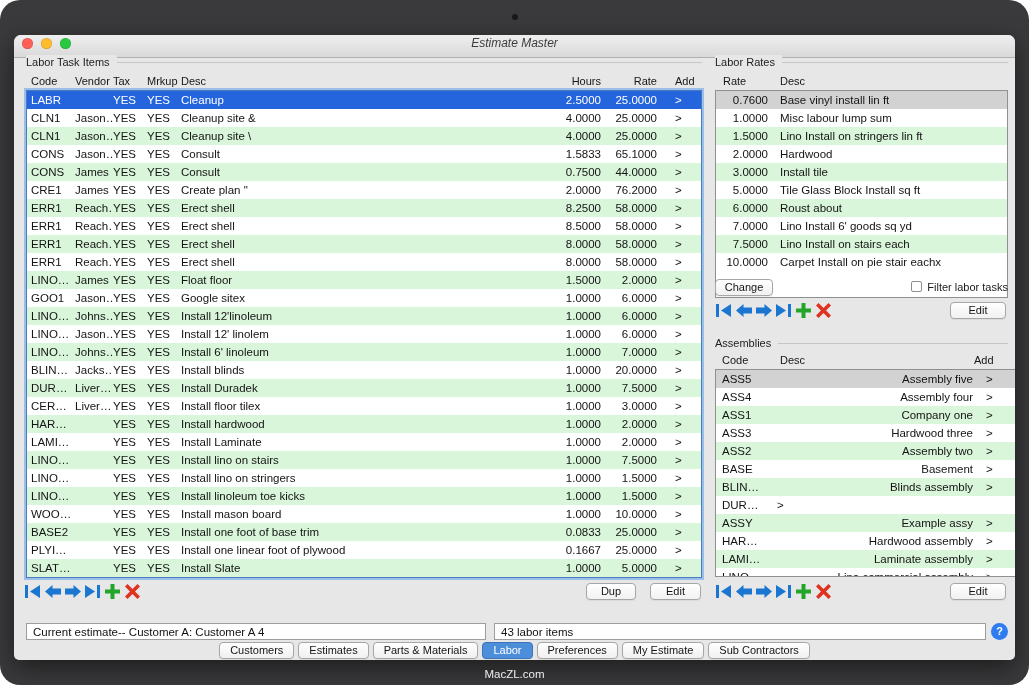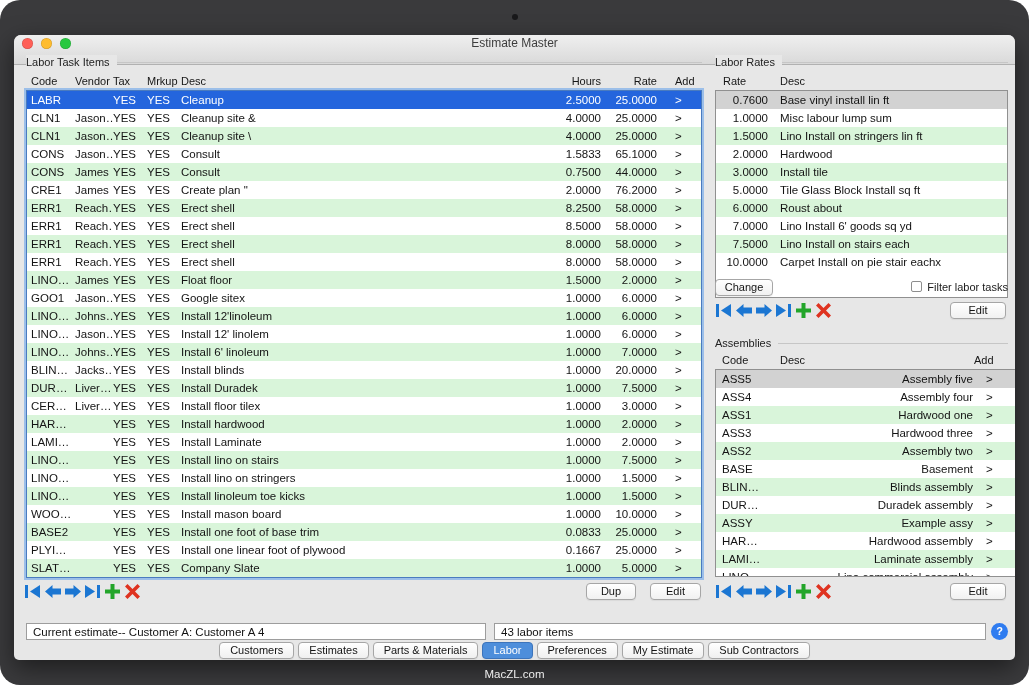--- a/index.html
+++ b/index.html
@@ -4,21 +4,21 @@
 <style>
   * { box-sizing: border-box; }
   body { margin:0; background:#fff; font-family:"Liberation Sans","DejaVu Sans",sans-serif; }
 
   .bezel { position:relative; width:1029px; height:685px; background:#3a3a3c; border-radius:20px; overflow:hidden; }
   .camera { position:absolute; top:14px; left:50%; width:6px; height:6px; margin-left:-3px; border-radius:50%; background:#19191b; }
   .brand { position:absolute; left:0; right:0; bottom:5px; text-align:center; font-size:11.5px; color:#ededed; }
 
   .window { position:absolute; left:14px; top:35px; width:1001px; height:625px; background:#e7e7e7;
             border-radius:7px 7px 5px 5px; box-shadow:0 8px 24px rgba(0,0,0,.5); overflow:hidden; }
-  .titlebar { position:relative; height:30px; background:linear-gradient(#efefef,#d9d9d9); border-bottom:1px solid #b1b1b1; }
+  .titlebar { position:relative; height:23px; background:linear-gradient(#efefef,#d9d9d9); border-bottom:1px solid #b1b1b1;font-style:italic; }
   .traffic { position:absolute; left:8px; top:3px; display:flex; gap:8px; }
   .tl { width:11px; height:11px; border-radius:50%; box-shadow:inset 0 0 0 0.5px rgba(0,0,0,.18); }
   .tl-red   { background:var(--traffic_red,#ff5f57); }
   .tl-yellow{ background:var(--traffic_yellow,#febc2e); }
   .tl-green { background:var(--traffic_green,#28c840); }
   .wtitle { text-align:center; line-height:17px; font-size:12px; color:#3d3d3d; }
   .content { position:absolute; left:0; top:18px; right:0; bottom:0; }
 
   .rule { position:absolute; height:1px; background:#c6c6c6; }
   .panel-label { position:absolute; font-size:11px; color:#222; background:#e7e7e7; padding-right:7px; line-height:14px; z-index:2; }
@@ -377,21 +377,21 @@
             <span class="c-desc">Install one linear foot of plywood</span>
             <span class="c-hours">0.1667</span>
             <span class="c-rate">25.0000</span>
             <span class="c-add">&gt;</span>
           </div>
           <div class="lt-row alt0">
             <span class="c-code">SLAT…</span>
             <span class="c-vendor"></span>
             <span class="c-tax">YES</span>
             <span class="c-mrkup">YES</span>
-            <span class="c-desc">Company Slate</span>
+            <span class="c-desc">Install Slate</span>
             <span class="c-hours">1.0000</span>
             <span class="c-rate">5.0000</span>
             <span class="c-add">&gt;</span>
           </div>
         </div>
 
       <div class="nav" style="left:10px;top:530px">
         <span class="nav-btn nav-blue">
             <svg width="15" height="13" viewBox="0 0 15 13" fill="currentColor">
               <rect x="0" y="0" width="3" height="13"></rect>
@@ -538,21 +538,21 @@
             <span class="a-desc">Assembly five</span>
             <span class="a-add">&gt;</span>
           </div>
           <div class="as-row alt1">
             <span class="a-code">ASS4</span>
             <span class="a-desc">Assembly four</span>
             <span class="a-add">&gt;</span>
           </div>
           <div class="as-row alt0">
             <span class="a-code">ASS1</span>
-            <span class="a-desc">Hardwood one</span>
+            <span class="a-desc">Company one</span>
             <span class="a-add">&gt;</span>
           </div>
           <div class="as-row alt1">
             <span class="a-code">ASS3</span>
             <span class="a-desc">Hardwood three</span>
             <span class="a-add">&gt;</span>
           </div>
           <div class="as-row alt0">
             <span class="a-code">ASS2</span>
             <span class="a-desc">Assembly two</span>
@@ -563,21 +563,20 @@
             <span class="a-desc">Basement</span>
             <span class="a-add">&gt;</span>
           </div>
           <div class="as-row alt0">
             <span class="a-code">BLIN…</span>
             <span class="a-desc">Blinds assembly</span>
             <span class="a-add">&gt;</span>
           </div>
           <div class="as-row alt1">
             <span class="a-code">DUR…</span>
-            <span class="a-desc">Duradek assembly</span>
             <span class="a-add">&gt;</span>
           </div>
           <div class="as-row alt0">
             <span class="a-code">ASSY</span>
             <span class="a-desc">Example assy</span>
             <span class="a-add">&gt;</span>
           </div>
           <div class="as-row alt1">
             <span class="a-code">HAR…</span>
             <span class="a-desc">Hardwood assembly</span>

